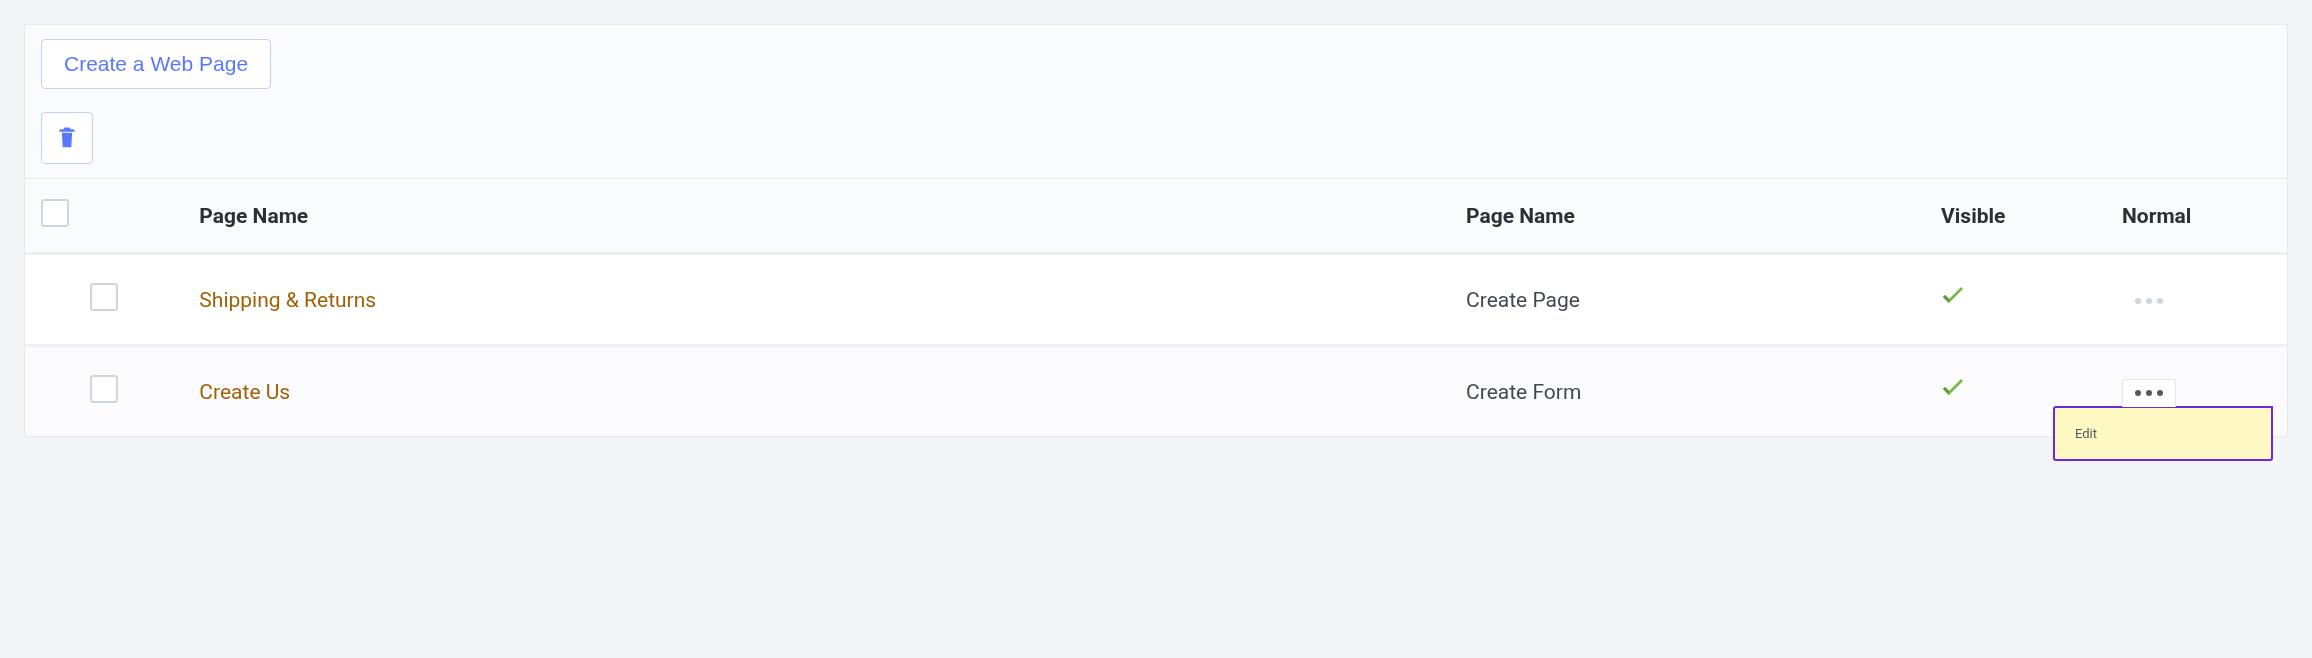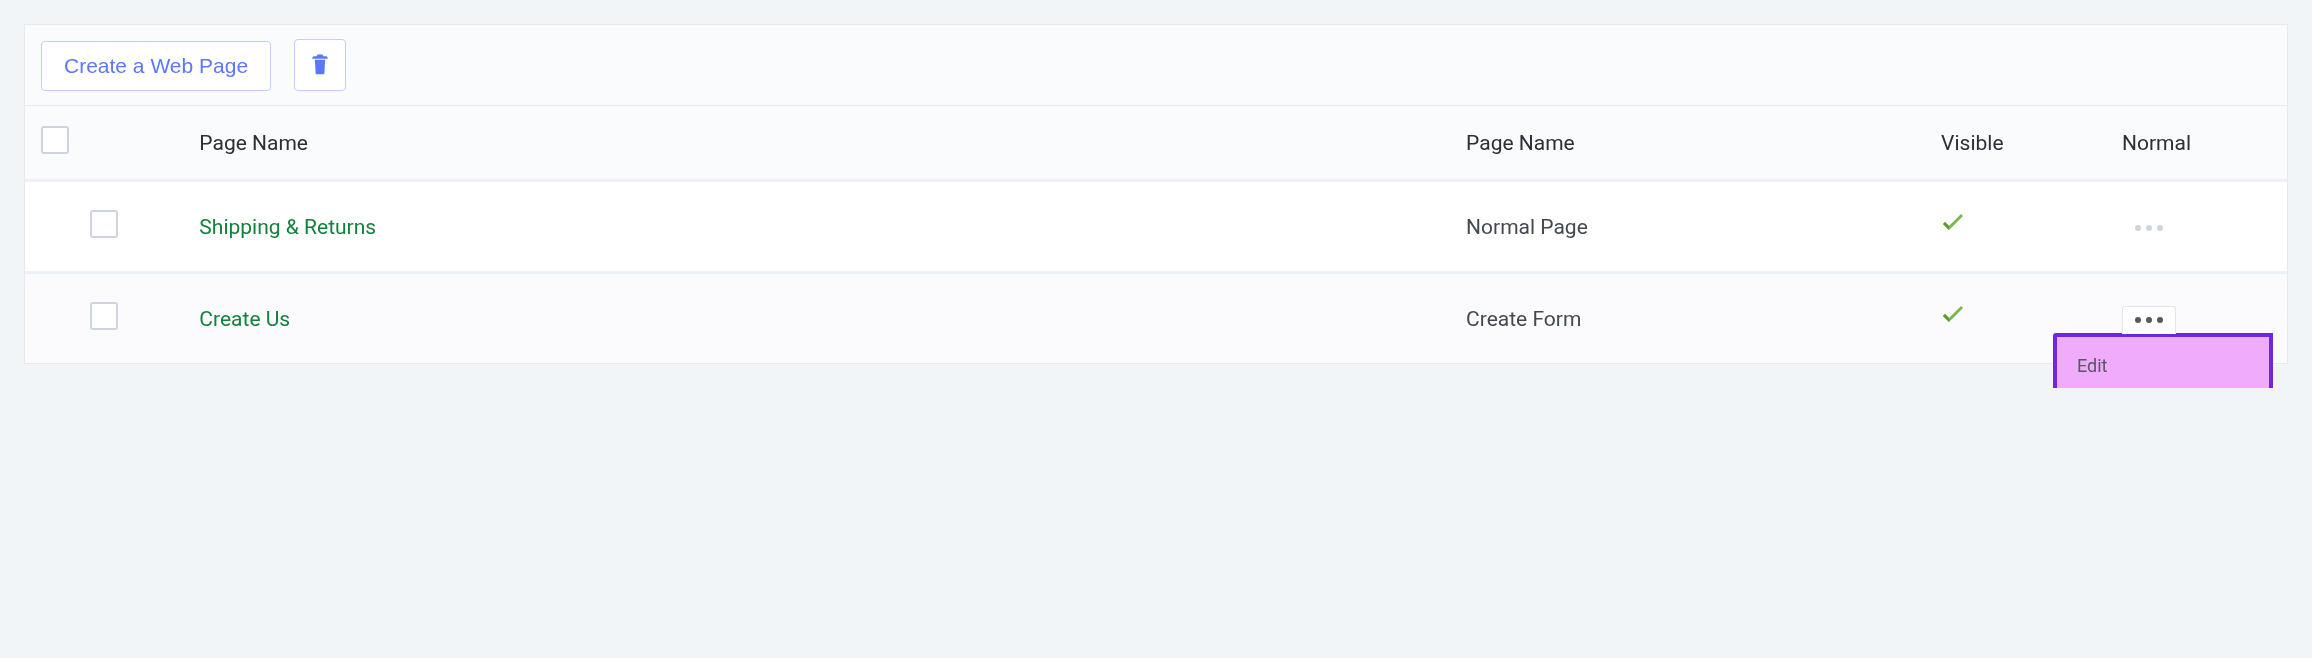--- a/index.html
+++ b/index.html
@@ -14,25 +14,26 @@
       font-size: 21px;
       color: #2b2f36;
     }
     .panel {
       border: 1px solid #e6e9ee;
       background: #fff;
       width: 100%;
     }
     .toolbar {
       display: flex;
-      align-items: flex-end;
+      align-items: flex-start;
       padding: 14px 16px;
       background: #fafbfc;
       gap: 23px;
       border-bottom: 1px solid #e6e9ee;
+      flex-direction: column;
     }
     .btn-outline {
       border: 1px solid #bfcfff;
       background: #fff;
       color: #5a78ff;
       padding: 12px 22px;
       font-size: 21px;
       border-radius: 4px;
       cursor: pointer;
     }
@@ -51,21 +52,21 @@
       width: 22px;
       height: 24px;
       fill: #5a78ff;
     }
     .table {
       width: 100%;
       border-collapse: collapse;
     }
     .table thead th {
       text-align: left;
-      font-weight: 400;
+      font-weight: 700;
       color: #2b2f36;
       padding: 20px 16px;
       background: #fafbfc;
       border-bottom: 1px solid #e6e9ee;
       font-size: 21px;
     }
     .table tbody tr {
       border-top: 3px solid #edf0f4;
     }
     .table tbody tr.alt {
@@ -95,21 +96,21 @@
     .checkbox {
       width: 28px;
       height: 28px;
       border: 2px solid #cfd5df;
       border-radius: 3px;
       display: inline-block;
       background: #fff;
       cursor: pointer;
     }
     .page-link {
-      color: #15803d;
+      color: #a16207;
       text-decoration: none;
       cursor: pointer;
       text-align: right;
     }
     .check-icon svg {
       width: 24px;
       height: 20px;
     }
     .ellipsis-btn {
       display: inline-flex;
@@ -140,24 +141,24 @@
     }
     .action-cell {
       position: relative;
     }
     .dropdown {
       position: absolute;
       top: 100%;
       right: -2px;
       margin-top: -1px;
       min-width: 220px;
-      background: #f0abfc;
-      border: 4px solid #6d28d9;
+      background: #fef9c3;
+      border: 2px solid #6d28d9;
       padding: 18px 20px;
-      font-size: 18px;
+      font-size: 13px;
       color: #55595f;
       z-index: 2;
       border-radius: 3px 0 3px 3px;
     }
     .dropdown-item {
       cursor: pointer;
     }
   </style>
 </head>
 <body>
@@ -188,21 +189,21 @@
     </thead>
     <tbody>
 
       <tr>
         <td class="col-check">
           <span class="checkbox"></span>
         </td>
         <td class="col-name">
           <a class="page-link">Shipping &amp; Returns</a>
         </td>
-        <td class="col-type">Normal Page</td>
+        <td class="col-type">Create Page</td>
         <td class="col-visible">
           <span class="check-icon">
             <svg viewBox="0 0 24 20">
                 <path fill="#7bb84c" d="M2 10 L8 16 L22 2 L20 0 L8 12 L4 8 Z"></path>
                 <path fill="#5a9a2e" d="M2 10 L8 16 L8 12 L4 8 Z"></path>
               </svg>
           </span>
         </td>
         <td class="col-action">
           <span class="ellipsis-btn">

